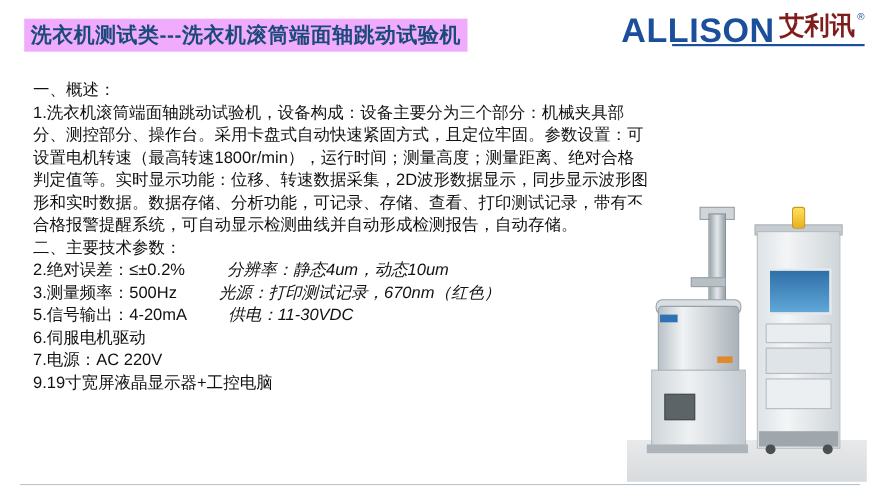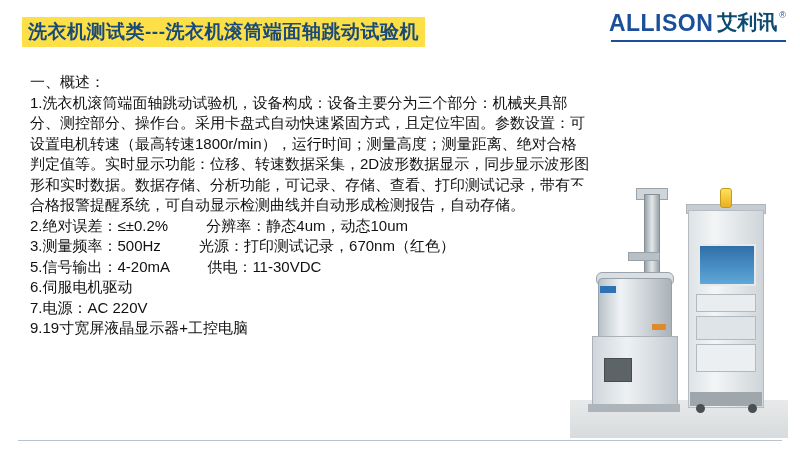--- a/index.html
+++ b/index.html
@@ -27,50 +27,50 @@
     left: 0;
     width: 800px;
     height: 62px;
   }
   .title-band {
     position: absolute;
     left: 22px;
     top: 17px;
     height: 30px;
     padding: 0 6px;
-    background: #fde047;
+    background: #f0abfc;
     display: flex;
     align-items: center;
   }
   .title-band .title-text {
     font-size: 19px;
     font-weight: bold;
     color: #1a4a7a;
     letter-spacing: 0.5px;
     white-space: nowrap;
   }
 
   .brand {
     position: absolute;
     right: 14px;
     top: 12px;
     display: flex;
     align-items: flex-start;
   }
   .brand-en {
-    font-size: 23px;
+    font-size: 31px;
     font-weight: bold;
     color: #1b4f9c;
     letter-spacing: 0.5px;
     line-height: 1;
   }
   .brand-cn {
-    font-size: 20px;
+    font-size: 23px;
     font-weight: bold;
-    color: #0c4a6e;
+    color: #7f1d1d;
     margin-left: 4px;
     line-height: 1;
   }
   .brand-tm {
     font-size: 9px;
     color: #1b4f9c;
     margin-left: 2px;
     margin-top: -2px;
   }
   .brand-rule {
@@ -98,20 +98,21 @@
   }
   .content p.indent-hang {
     text-indent: 0;
   }
   .spec-line {
     display: block;
   }
   .spec-col2 {
     display: inline-block;
     margin-left: 34px;
+    font-style: italic;
   }
   .section-head {
     margin-top: 1px;
   }
 
   
   .photo {
     position: absolute;
     right: 12px;
     top: 186px;
@@ -240,20 +241,21 @@
       <span class="brand-en">ALLISON</span>
       <span class="brand-cn">艾利讯</span>
       <span class="brand-tm">®</span>
     </div>
     <div class="brand-rule"></div>
   </div>
 
   <div class="content">
     <p>一、概述：</p>
     <p class="indent-hang">1.洗衣机滚筒端面轴跳动试验机，设备构成：设备主要分为三个部分：机械夹具部分、测控部分、操作台。采用卡盘式自动快速紧固方式，且定位牢固。参数设置：可设置电机转速（最高转速1800r/min），运行时间；测量高度；测量距离、绝对合格判定值等。实时显示功能：位移、转速数据采集，2D波形数据显示，同步显示波形图形和实时数据。数据存储、分析功能，可记录、存储、查看、打印测试记录，带有不合格报警提醒系统，可自动显示检测曲线并自动形成检测报告，自动存储。</p>
+    <p class="section-head">二、主要技术参数：</p>
 
     <p class="spec-line">
       <span>2.绝对误差：≤±0.2%</span>
       <span class="spec-col2">分辨率：静态4um，动态10um</span>
     </p>
     <p class="spec-line">
       <span>3.测量频率：500Hz</span>
       <span class="spec-col2">光源：打印测试记录，670nm（红色）</span>
     </p>
     <p class="spec-line">

